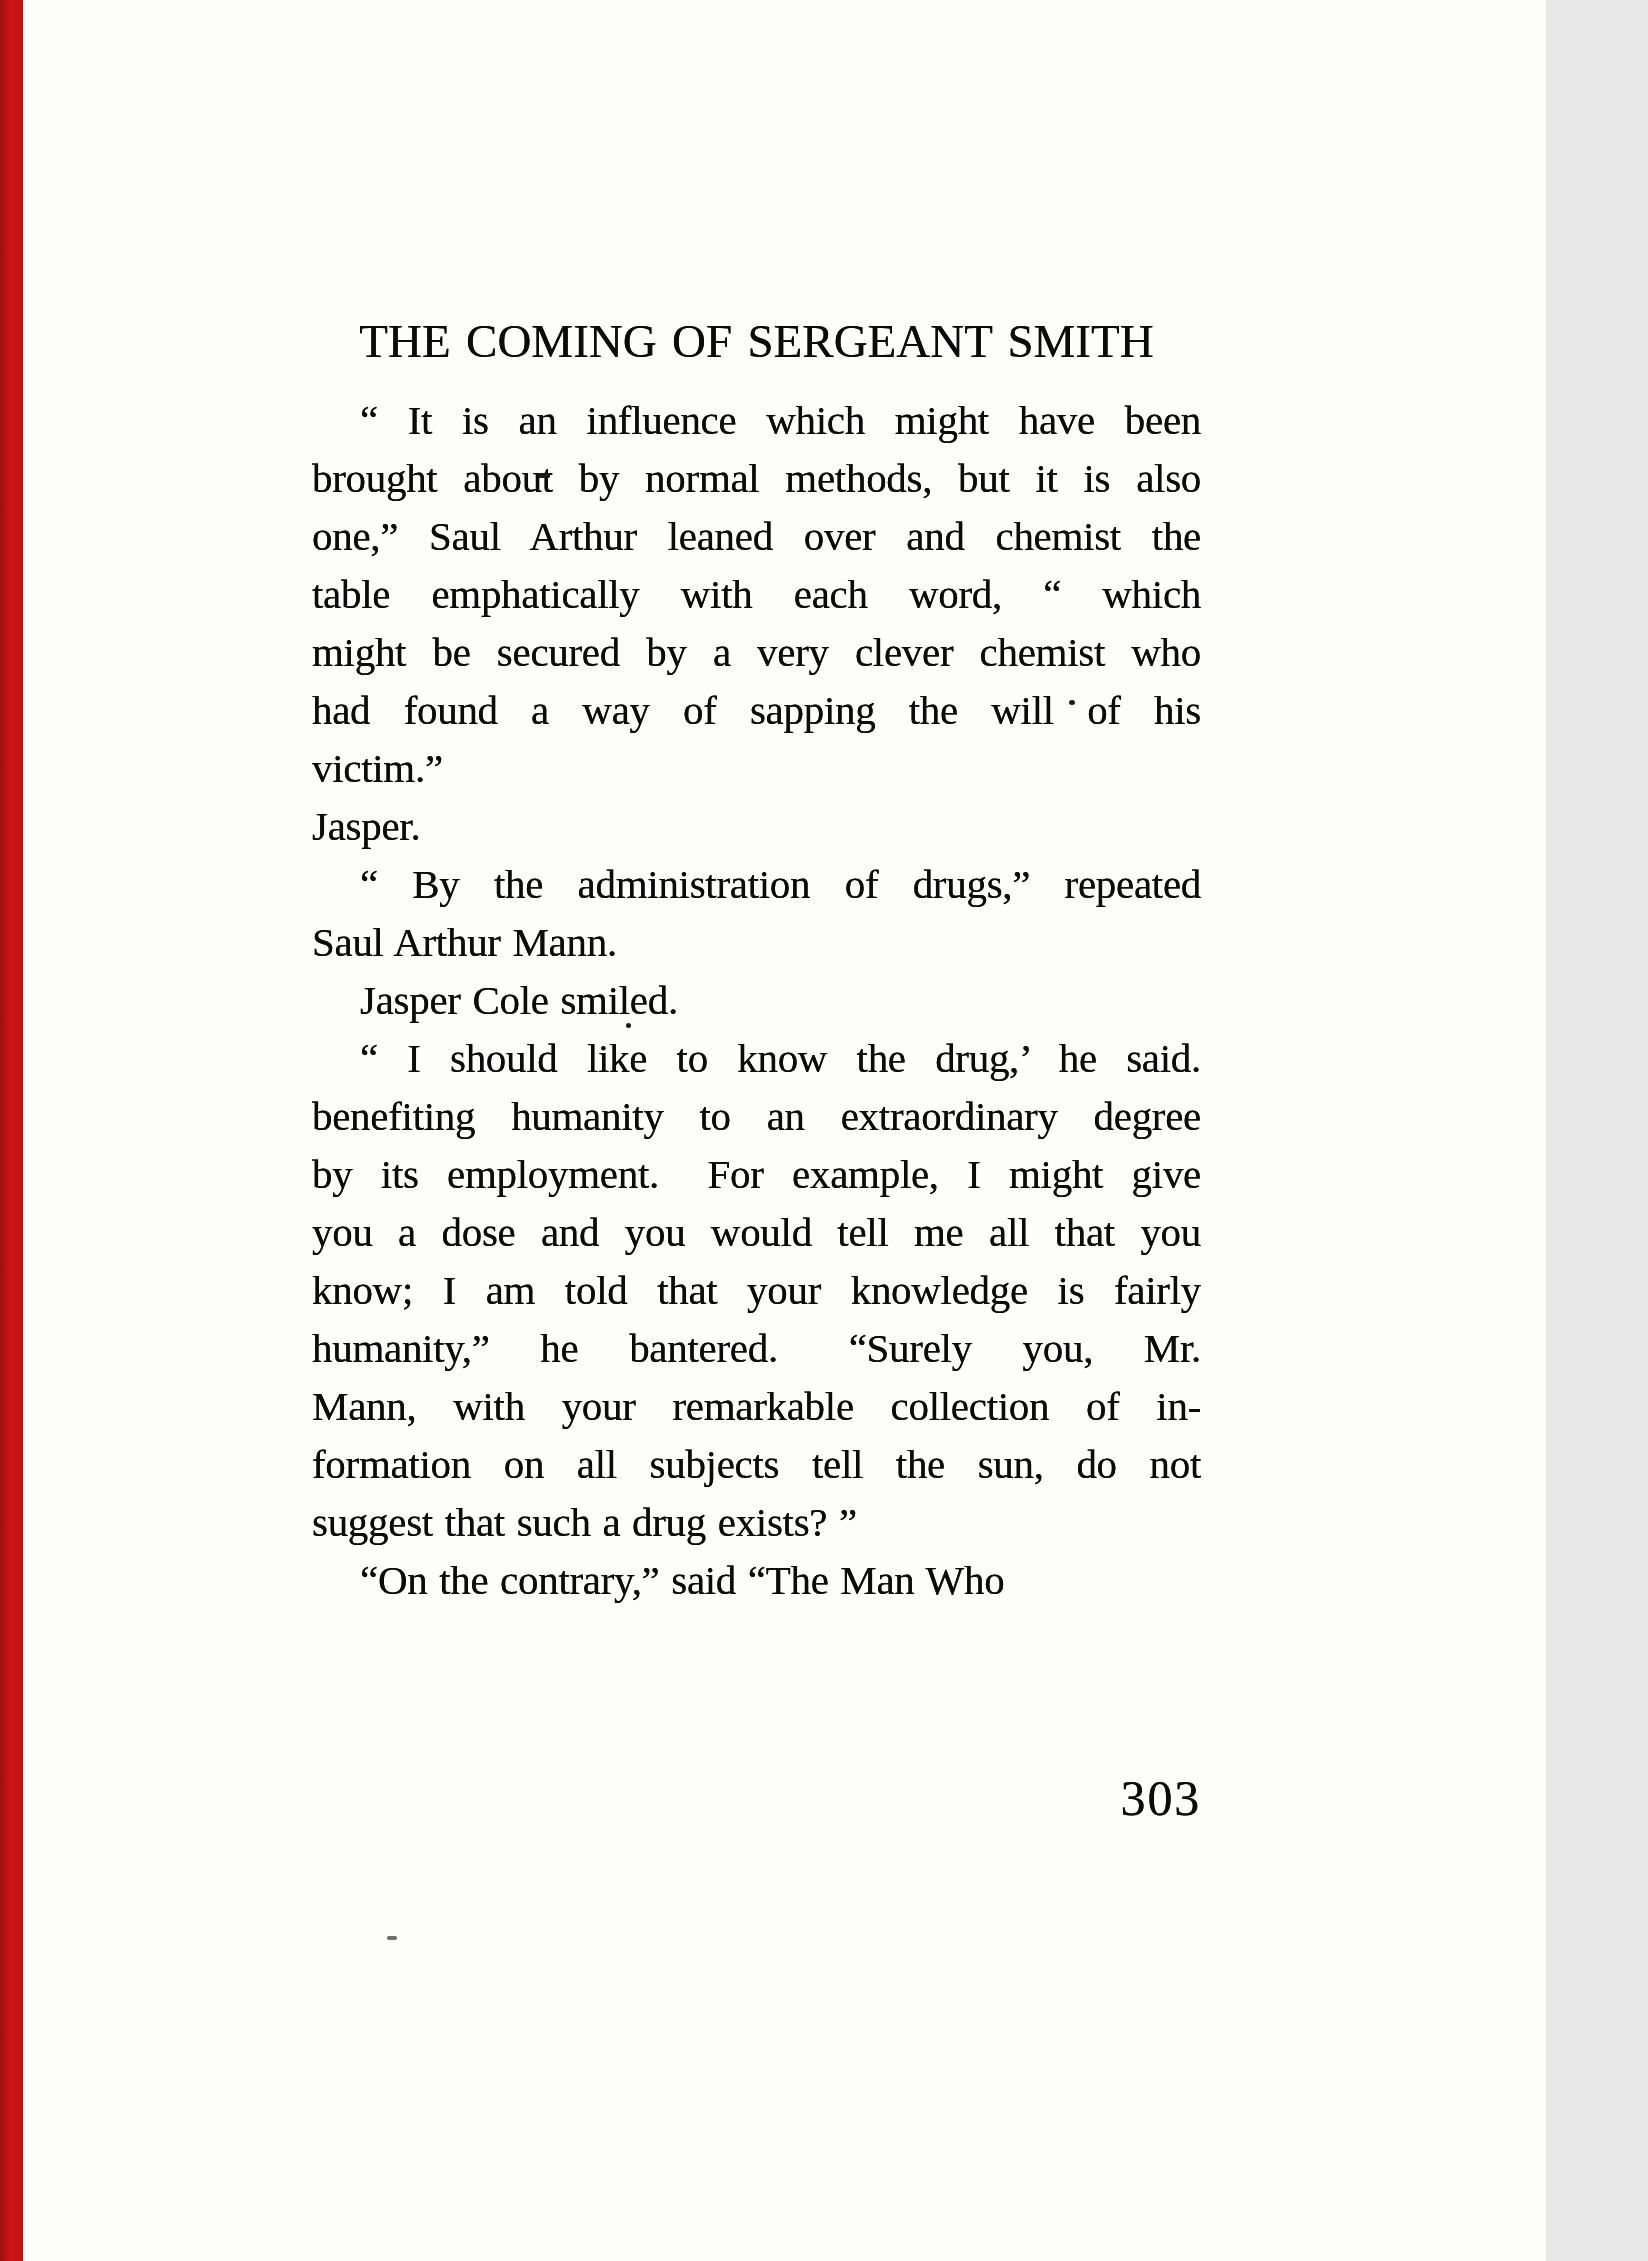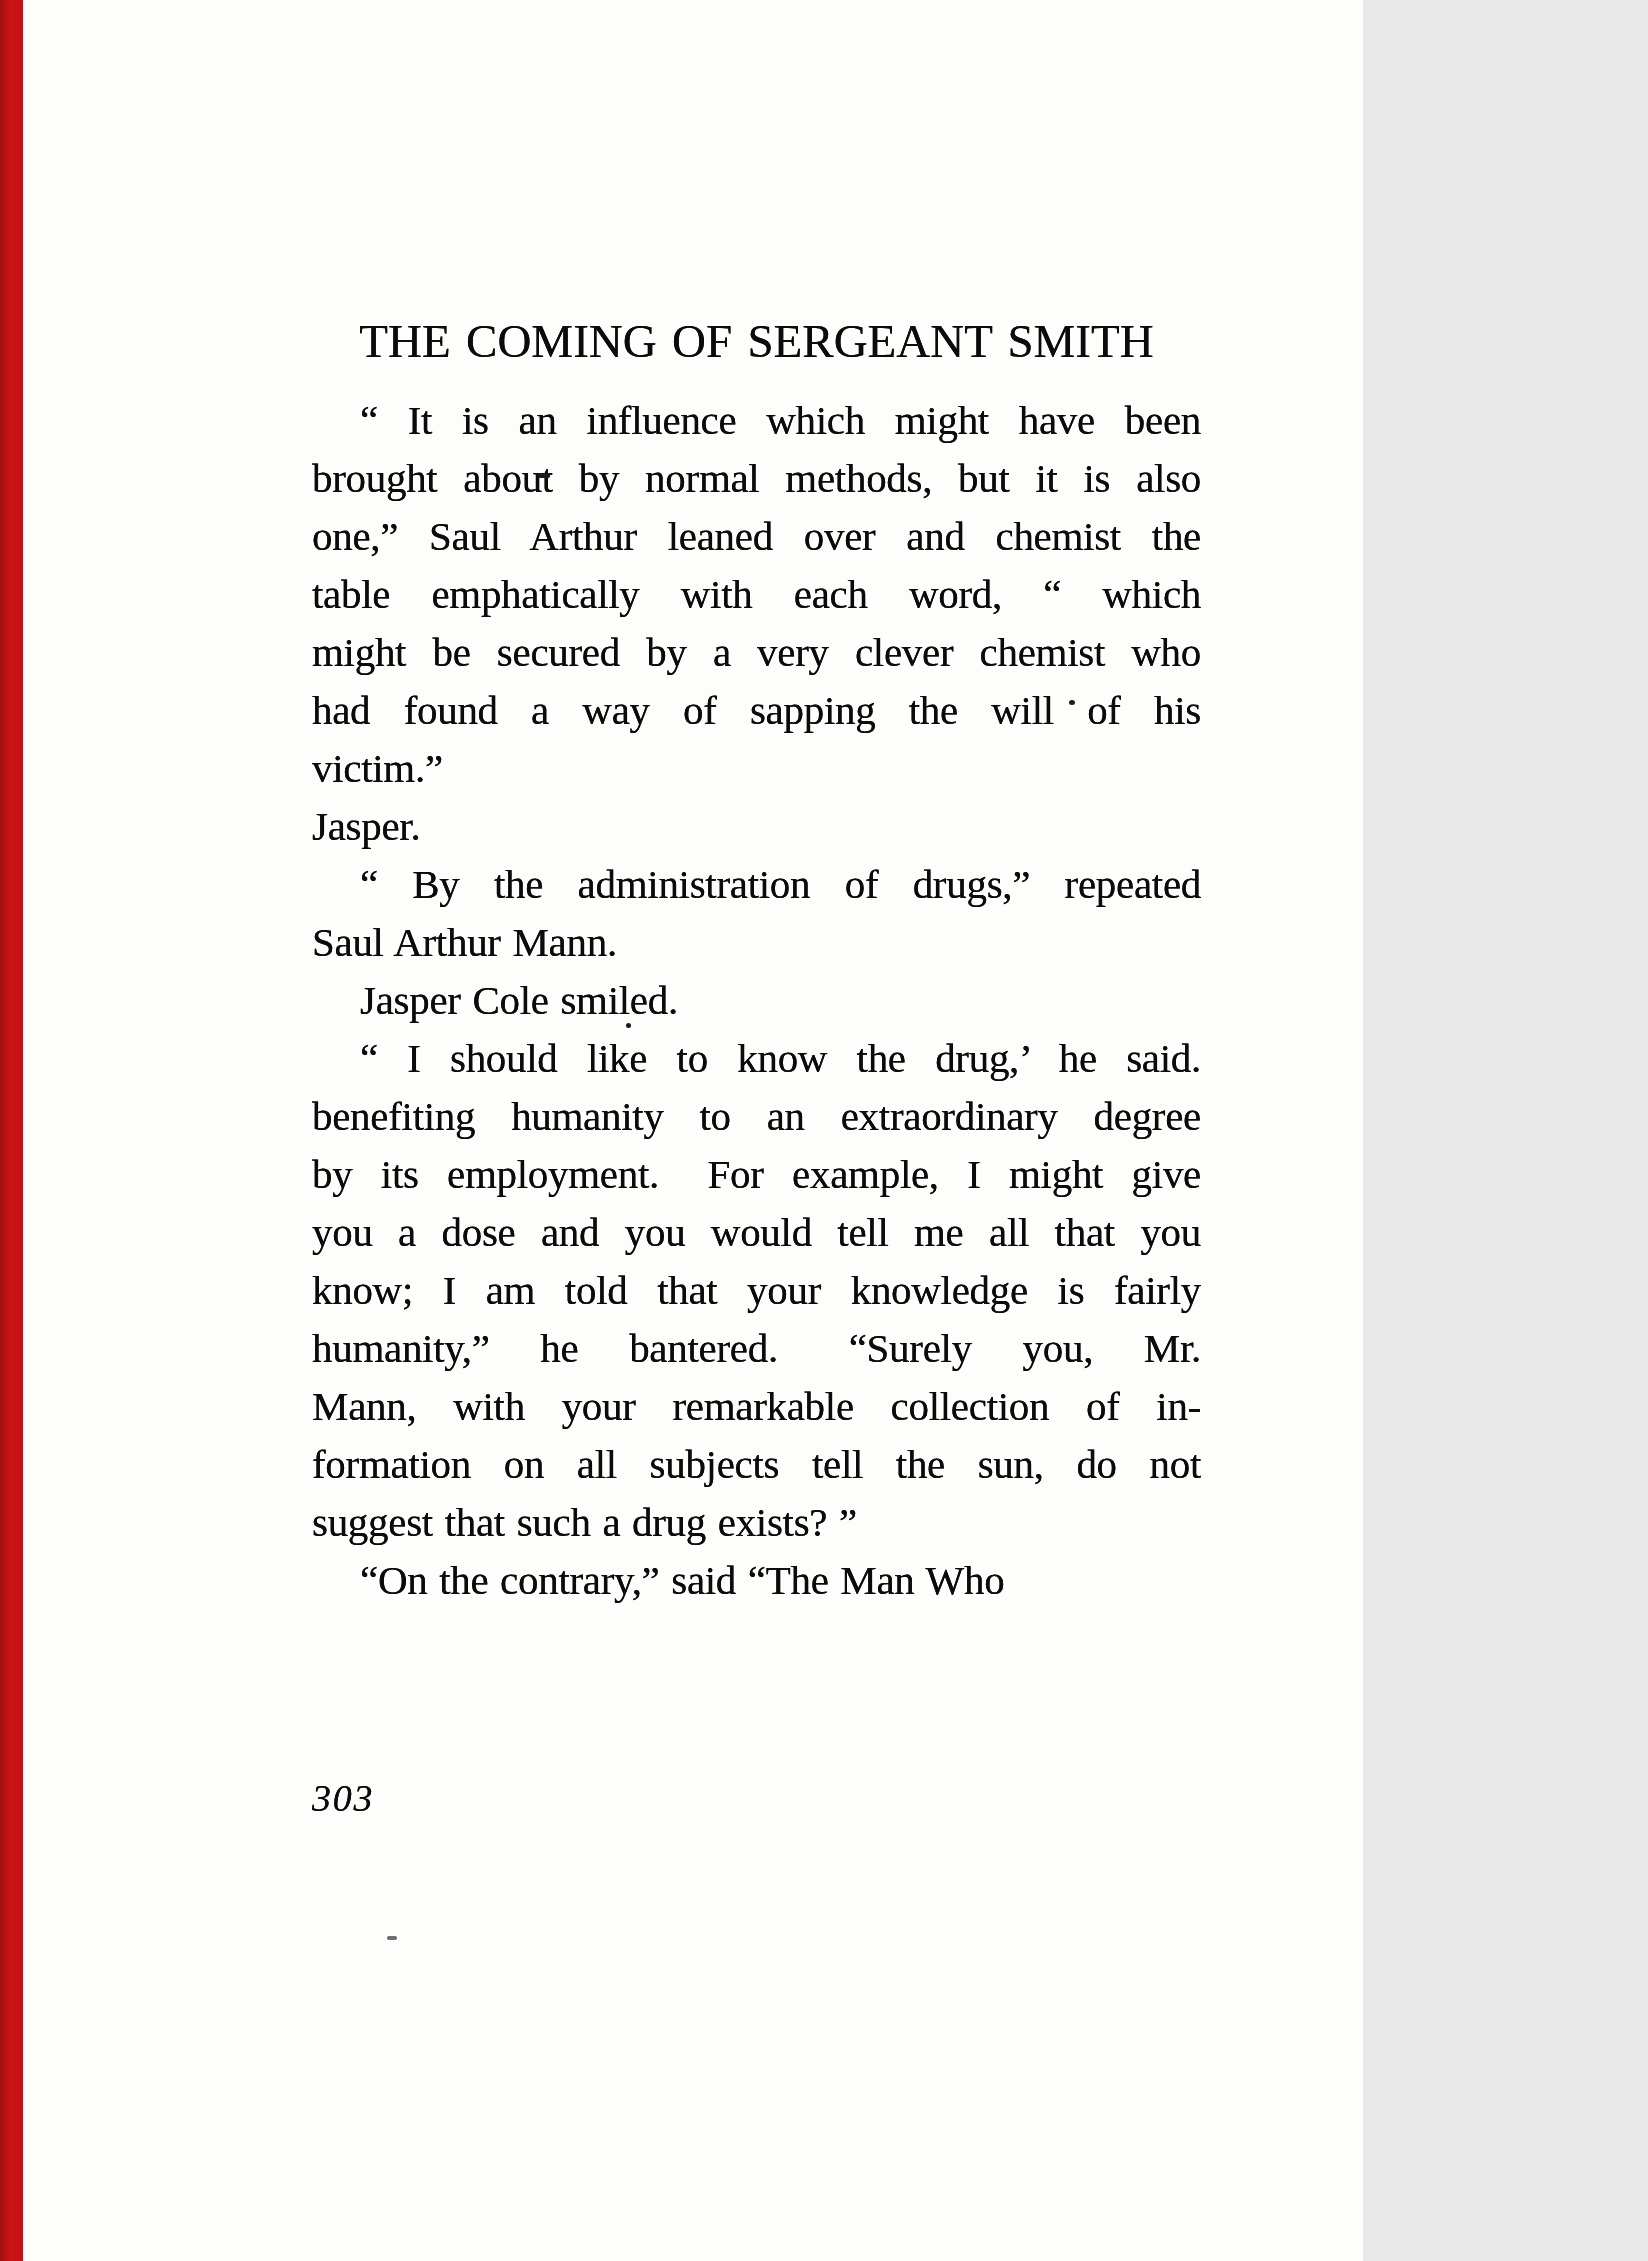--- a/index.html
+++ b/index.html
@@ -1,23 +1,24 @@
 <!DOCTYPE html>
 <html style="font-size:14.3px"><head>
 <meta charset="utf-8">
 <style>
   html, body { margin: 0; padding: 0; background: #e8e8e8; }
   .screenshot {
     position: relative;
-    width: 1363px;
+    width: 1514px;
     height: 2262px;
     background: #fdfdfc;
     overflow: hidden;
     font-family: "Liberation Serif", serif;
     color: #0b0b0b;
+    padding-left: 32px;
   }
   
   .edge-strip {
     position: absolute;
     left: 0; top: 0;
     width: 23px; height: 2262px;
     background: linear-gradient(90deg, #9e0f10 0%, #ce1417 45%, #c01215 100%);
   }
   .chapter-title {
     position: absolute;
@@ -45,27 +46,26 @@
     overflow: hidden;
     text-shadow: 0 0 0.5px #0b0b0b;
   }
   .line.justify { text-align: justify; text-align-last: justify; }
   .line.left { text-align: right; text-align-last: left; }
   .line.indent { padding-left: 48px; }
   .pagenum {
     position: absolute;
     left: 312px; top: 1772px;
     width: 889px;
-    font-size: 38px;
+    font-size: 50px;
     line-height: 53px;
     letter-spacing: 1.8px;
-    text-align: left;
+    text-align: right;
     font-variant-numeric: oldstyle-nums;
     text-shadow: 0 0 0.5px #0b0b0b;
-    font-style: italic;
   }
   .speck { position: absolute; background: #1a1a1a; border-radius: 1.8px; }
   .speck.s1 { left: 538px;  top: 473px;  width: 11.6px; height: 4.5px; }
   .speck.s2 { left: 1069px; top: 700px;  width: 6.2px;  height: 5.3px; border-radius: 50%; }
   .speck.s3 { left: 626px;  top: 1023px; width: 5.3px;  height: 5.3px; border-radius: 50%; }
   .speck.s4 { left: 387px;  top: 1936px; width: 9.8px; height: 3.6px; background: #6f6f6f; }
 </style>
 </head>
 <body>
 

